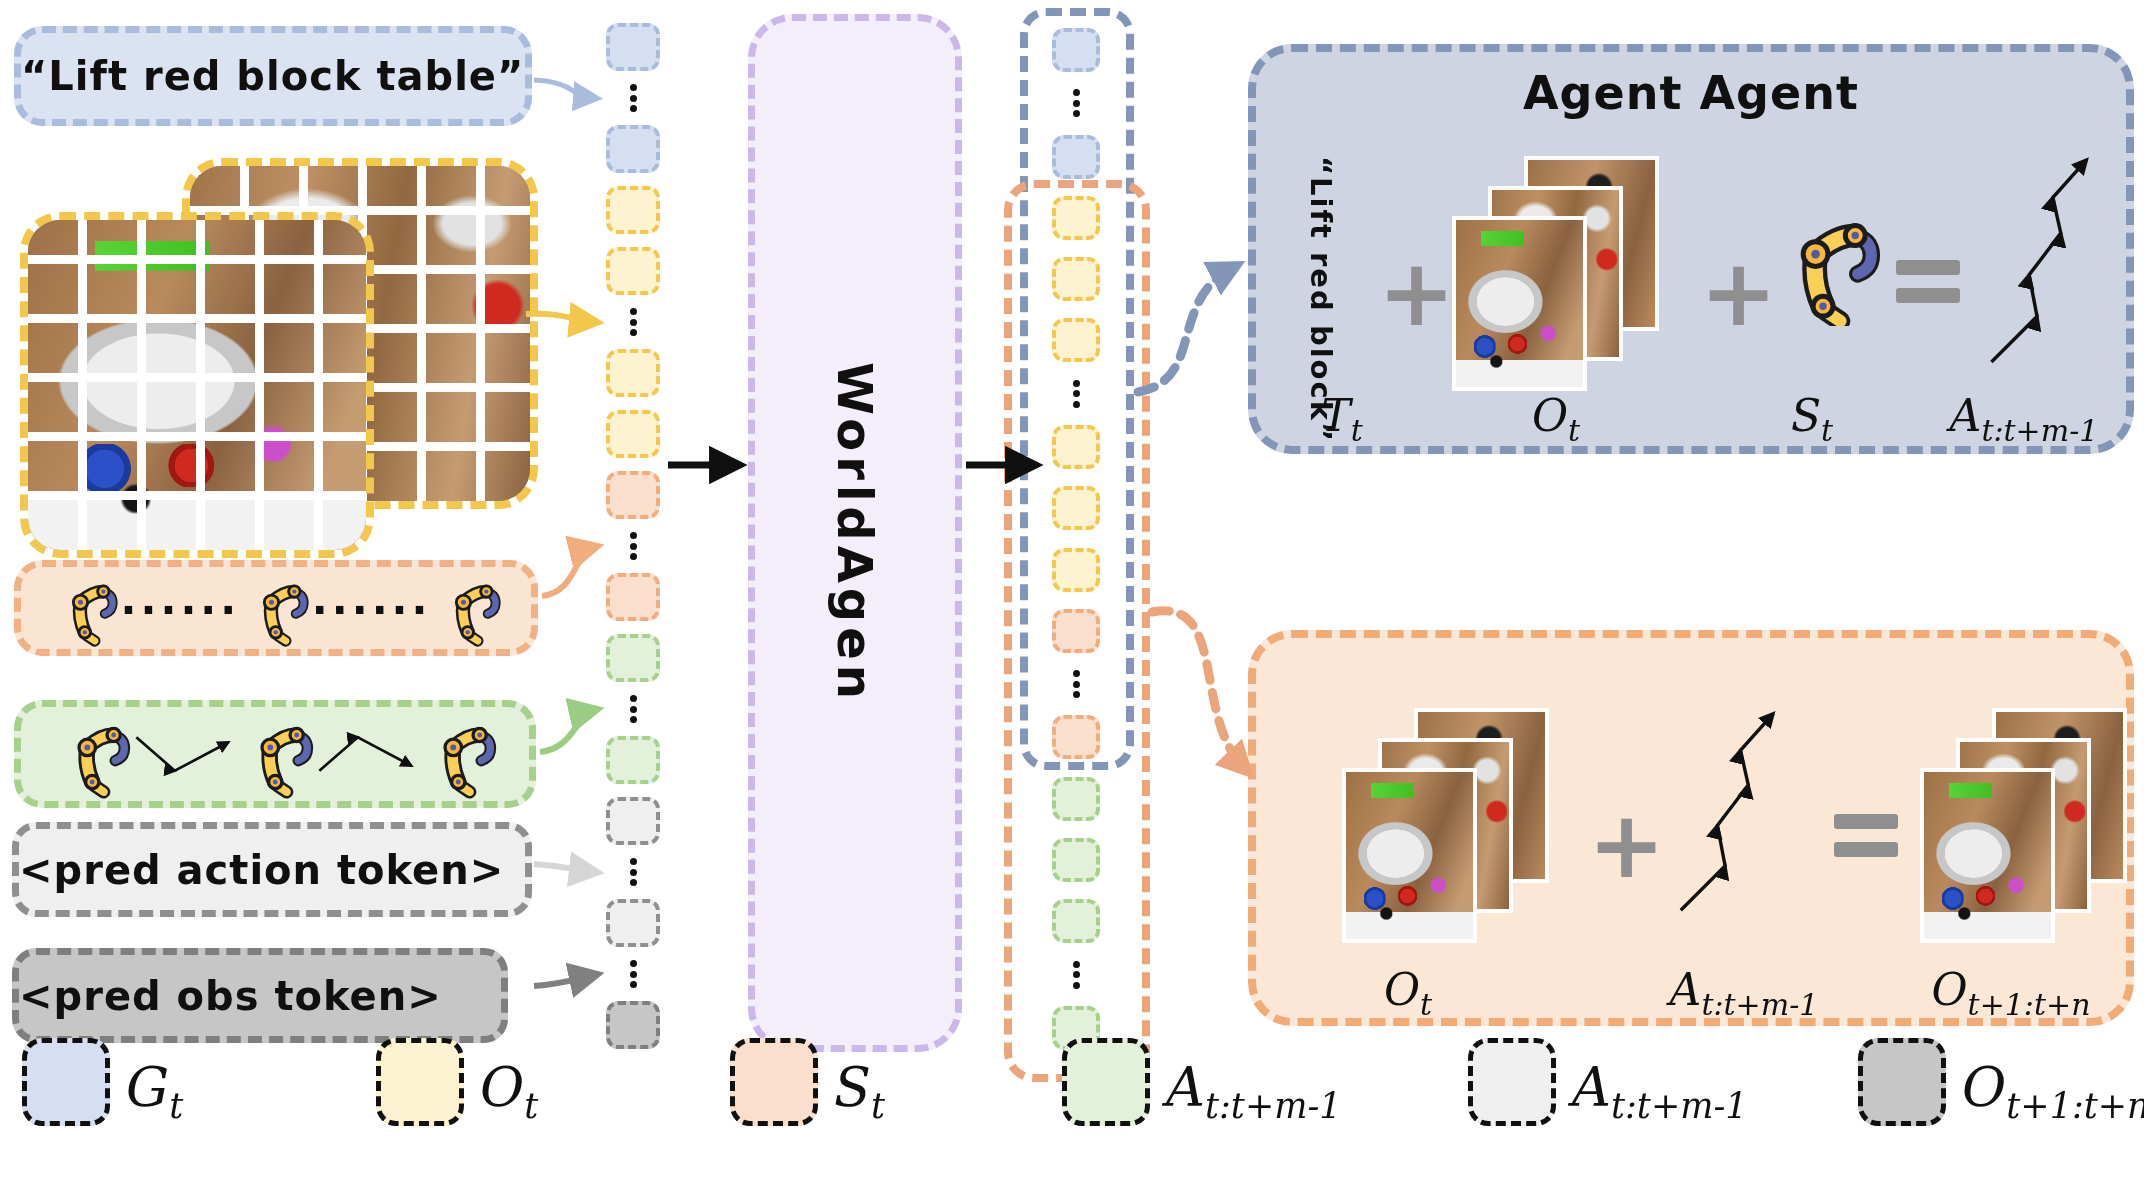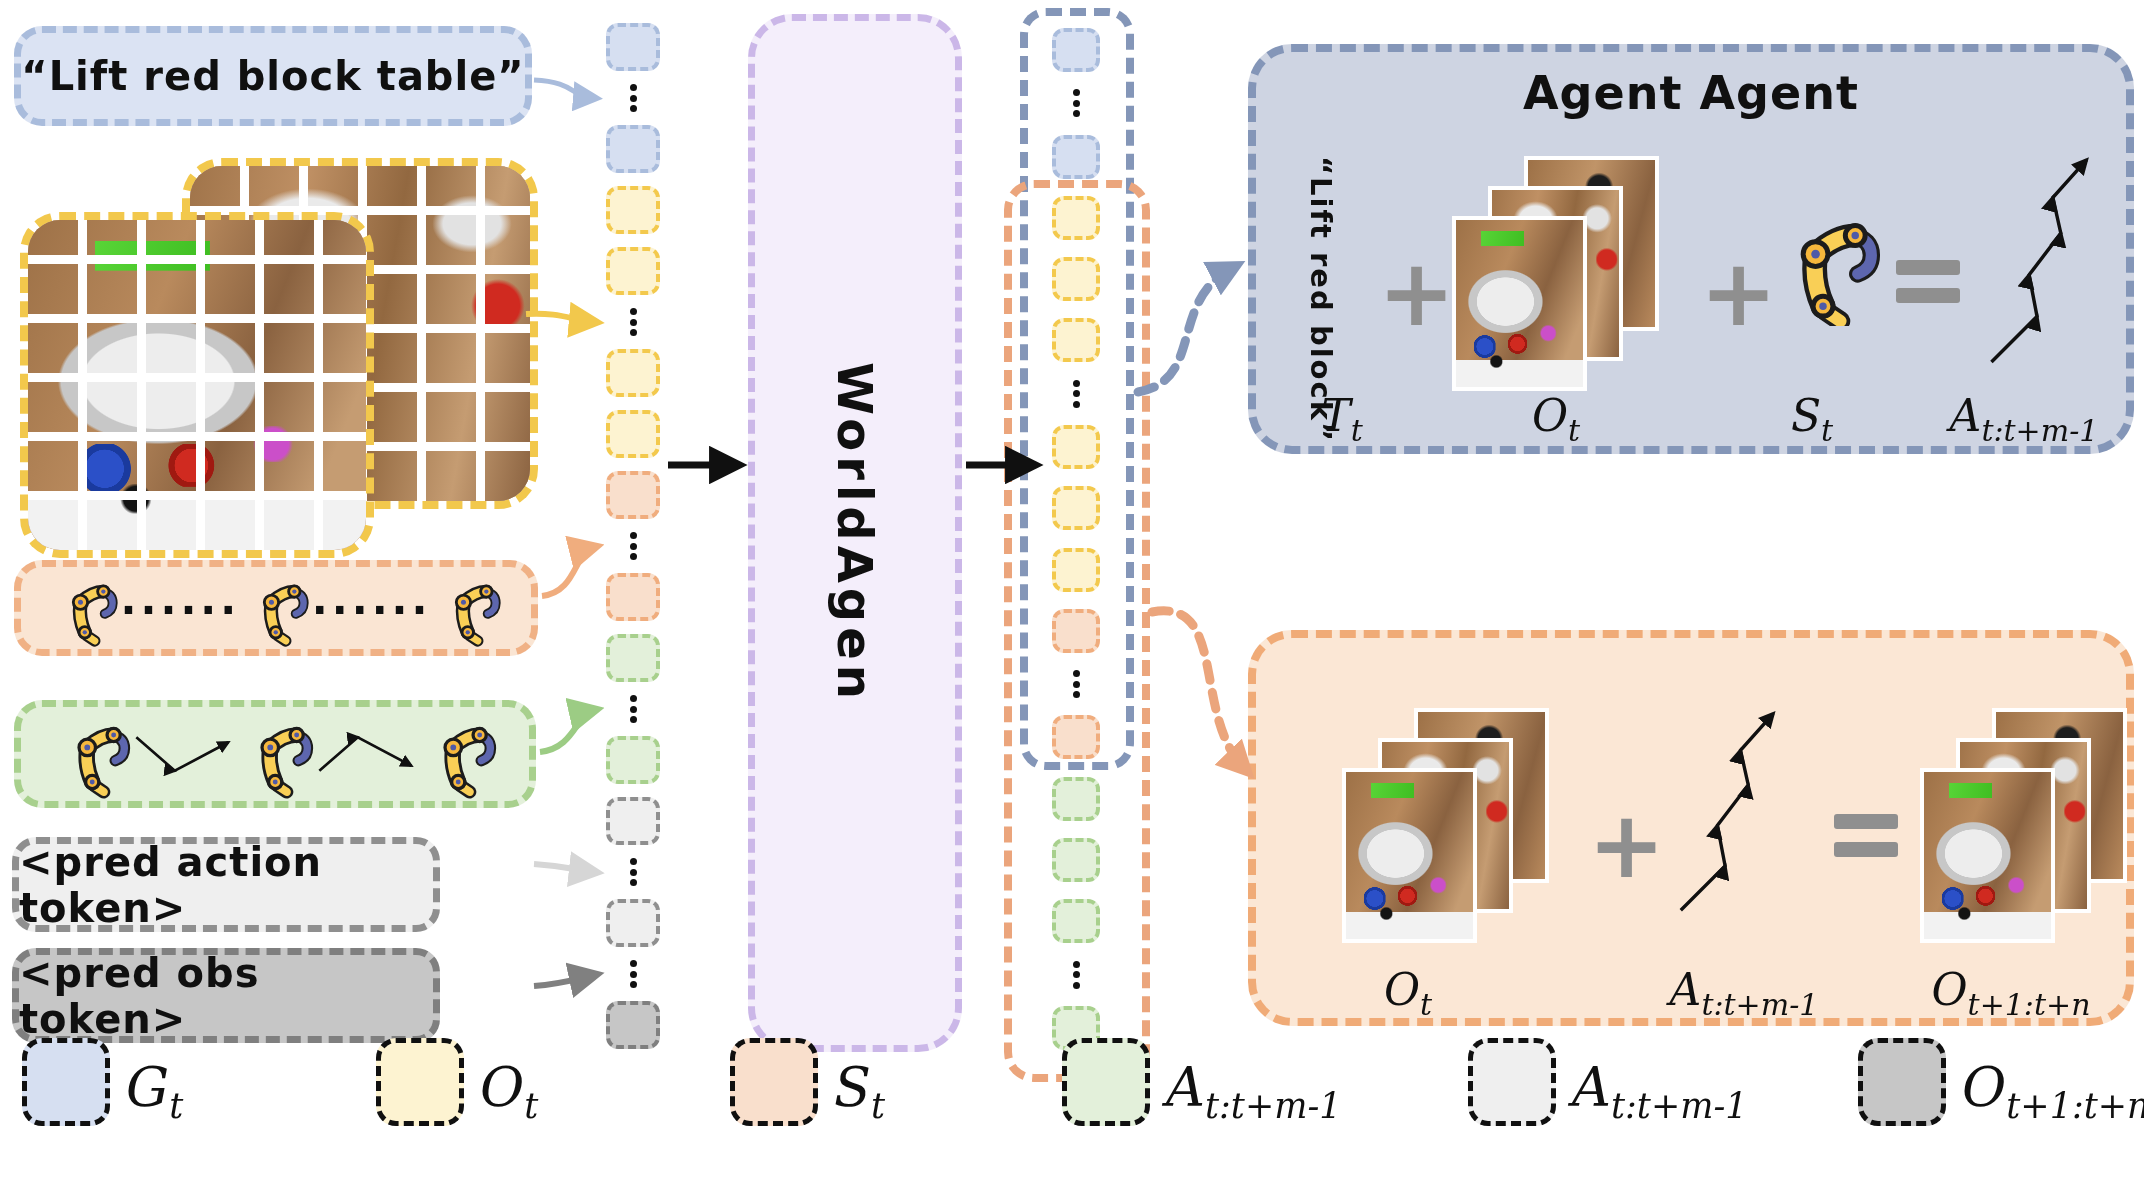--- a/index.html
+++ b/index.html
@@ -2,28 +2,28 @@
 <html><head>
 <meta charset="utf-8">
 <style>
   html,body{margin:0;padding:0;background:#fff;}
   .canvas{position:relative;width:2144px;height:1202px;background:#fff;overflow:hidden;
           font-family:"DejaVu Sans",sans-serif;color:#101010;}
   .abs{position:absolute;box-sizing:border-box;}
 
   
   .dbox{position:absolute;box-sizing:border-box;border-radius:28px;display:flex;
-        align-items:center;justify-content:center;}
+        align-items:center;justify-content:flex-start;}
   .dbox.task   {left:14px;top:26px;width:518px;height:100px;background:#dbe3f3;border:7px dashed #a9bcdc;}
   .dbox.proprio{left:14px;top:560px;width:524px;height:96px;background:#fae5d3;border:7px dashed #f0b185;
                 justify-content:space-between;padding:0 28px;}
   .dbox.action {left:14px;top:700px;width:522px;height:108px;background:#e3f0da;border:7px dashed #a8d08d;
                 justify-content:space-between;padding:0 30px;}
-  .dbox.predact{left:12px;top:822px;width:428px;height:95px;background:#efefef;border:7px dashed #8f8f8f;border-radius:24px;margin-top:15px;}
-  .dbox.predobs{left:12px;top:948px;width:428px;height:95px;background:#c6c6c6;border:7px dashed #7f7f7f;border-radius:24px;}
+  .dbox.predact{left:12px;top:822px;width:520px;height:95px;background:#efefef;border:7px dashed #8f8f8f;border-radius:24px;}
+  .dbox.predobs{left:12px;top:948px;width:496px;height:95px;background:#c6c6c6;border:7px dashed #7f7f7f;border-radius:24px;}
   .boxtext{font-size:40px;font-weight:700;letter-spacing:1px;}
 
   
   .gridimg{position:absolute;border:8px dashed #f2c84c;border-radius:40px;overflow:hidden;}
   #img-back {left:182px;top:158px;width:340px;height:335px;z-index:1;}
   #img-front{left:20px;top:212px;width:338px;height:330px;z-index:2;}
   .ginner{position:absolute;inset:0;}
   .glines{position:absolute;inset:0;
     background:
       repeating-linear-gradient(90deg, transparent 0 50px, #fff 50px 59px),

